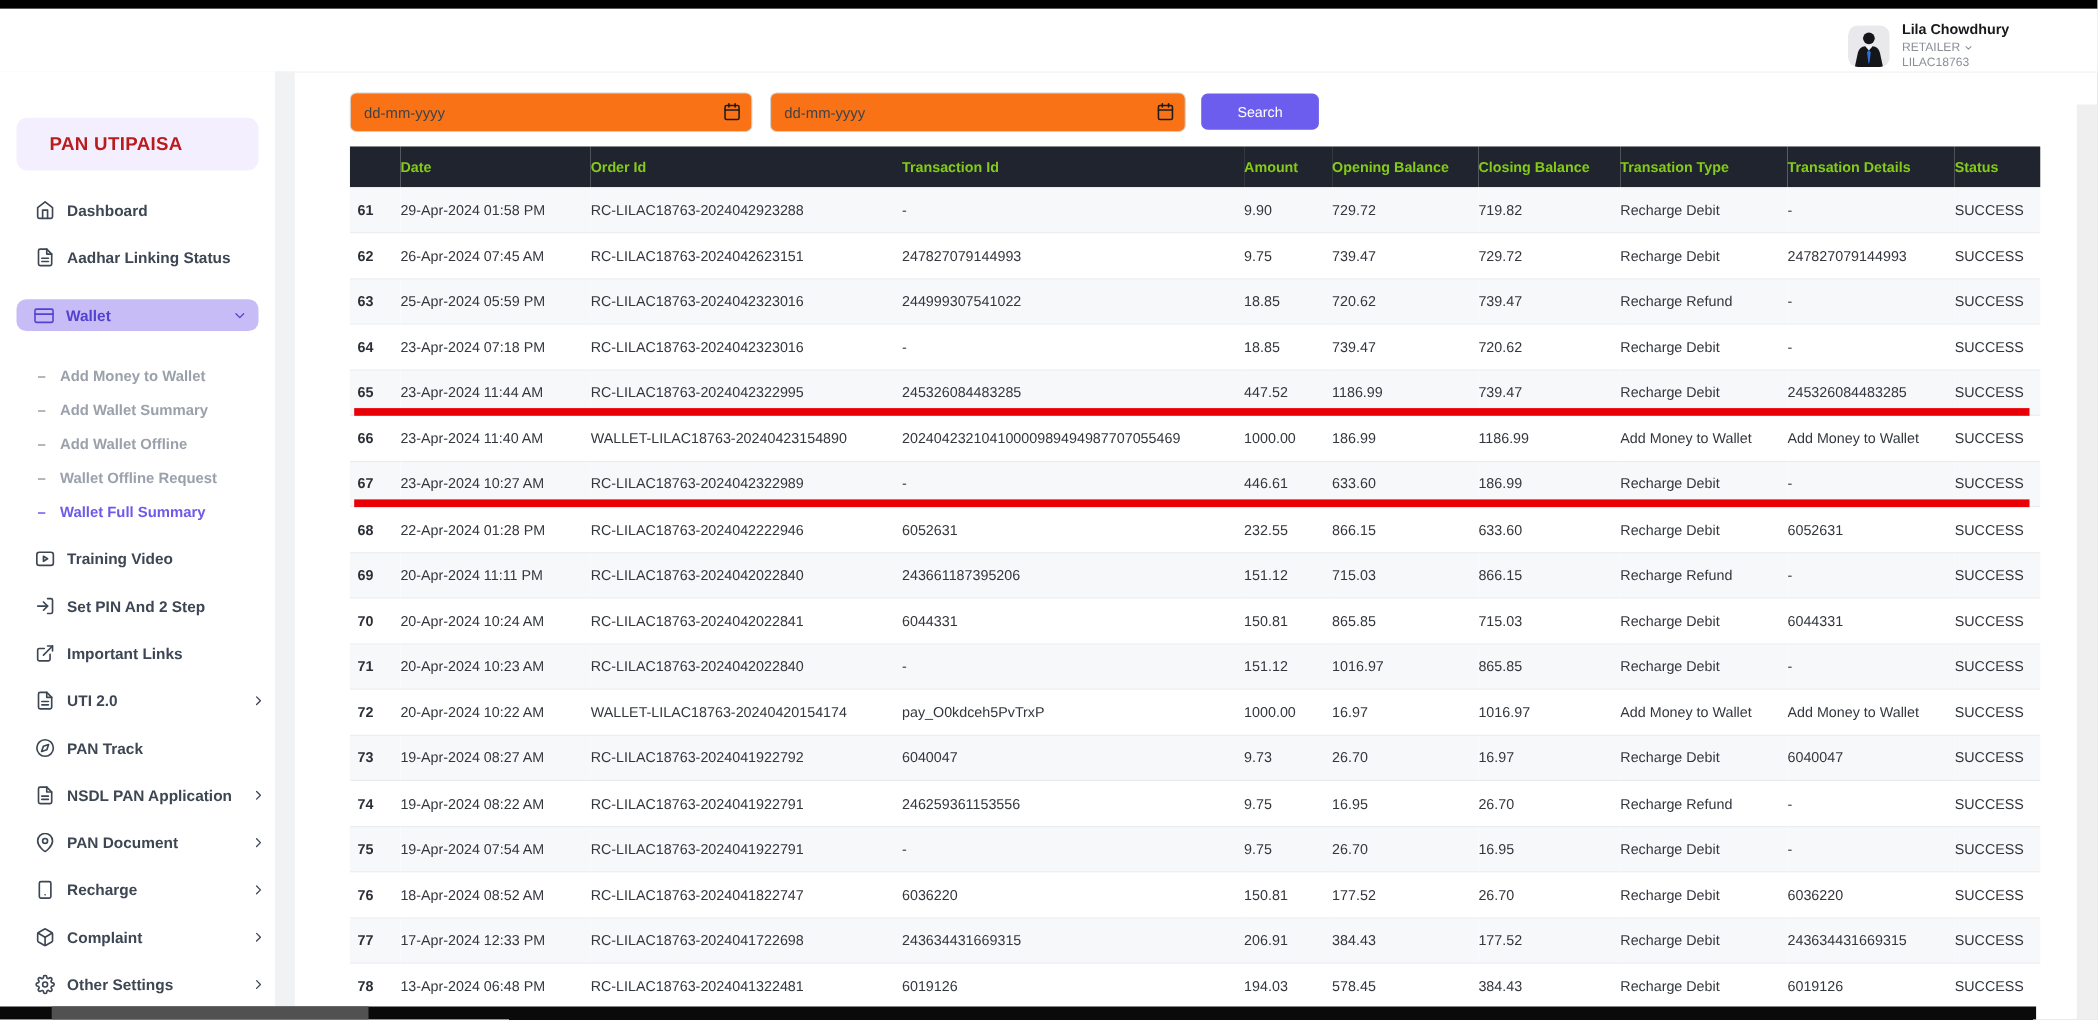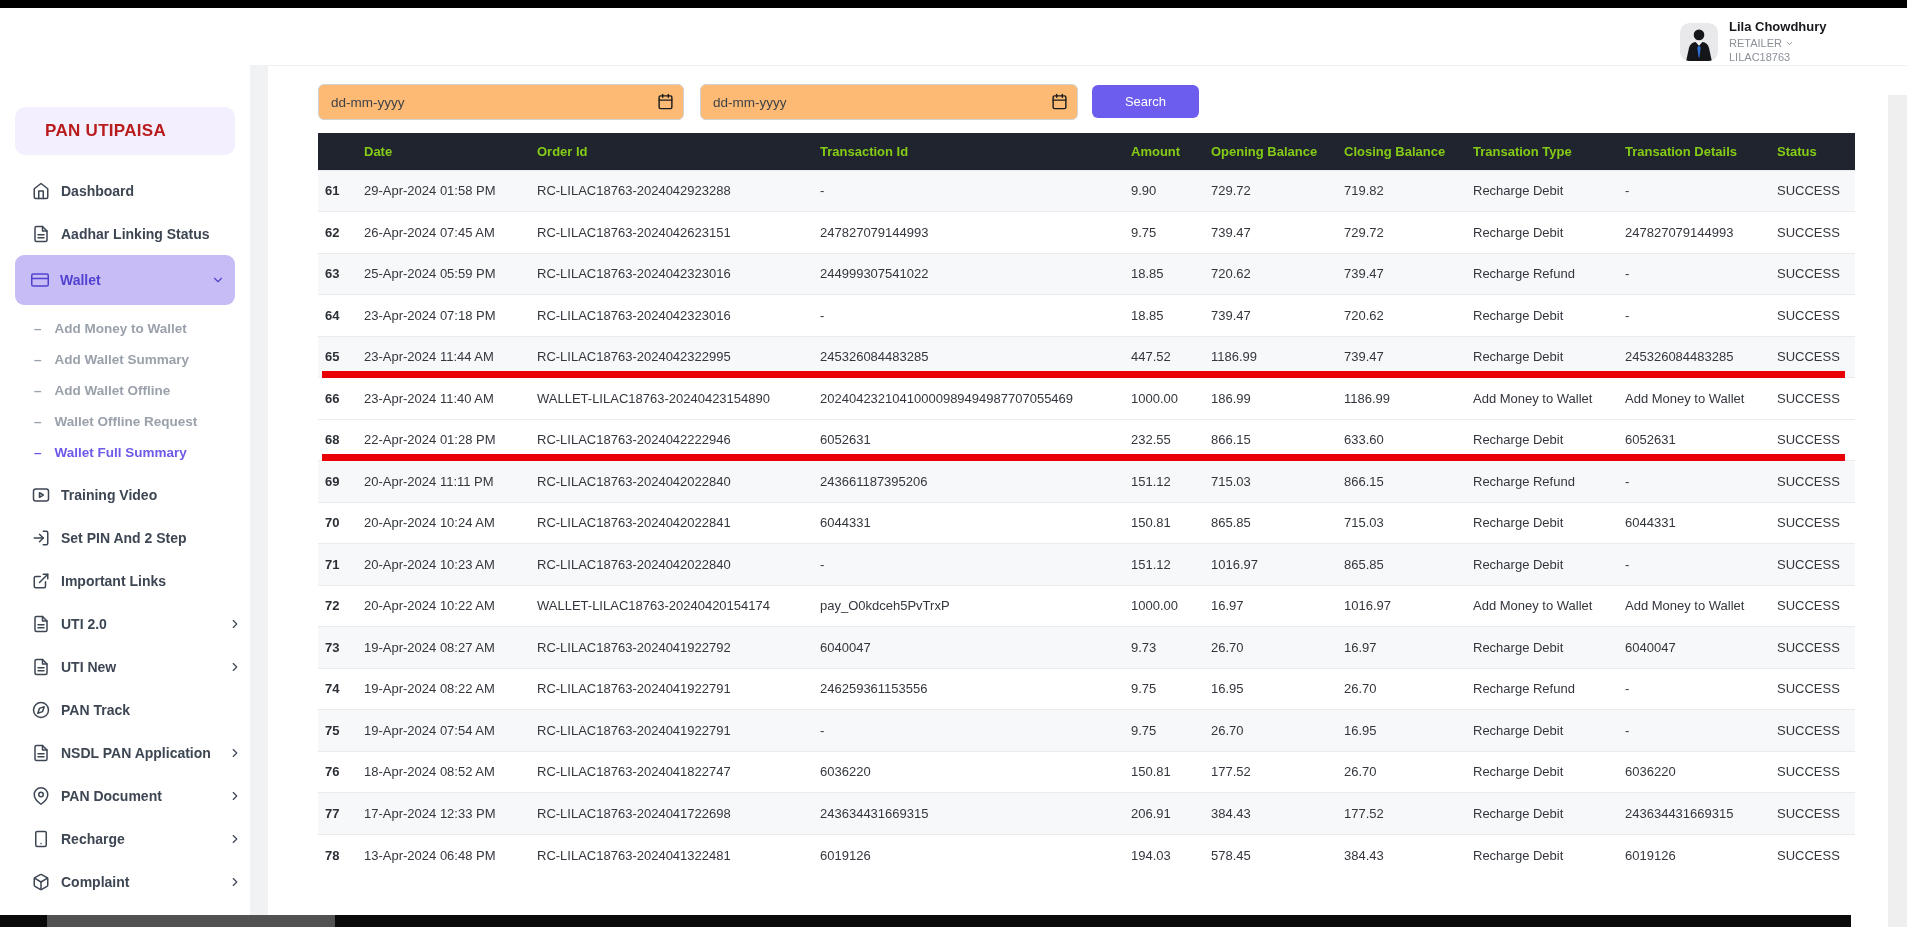--- a/index.html
+++ b/index.html
@@ -19,32 +19,32 @@
   
   .sidebar{position:absolute;left:0;top:65px;width:250px;height:850px;background:#fff;overflow:hidden;}
   .brand-pill{position:absolute;left:15px;top:42px;width:220px;height:48px;background:#f3effe;
               border-radius:10px;display:flex;align-items:center;padding-left:30px;box-sizing:border-box;
               color:#b91c1c;font-weight:700;font-size:17px;letter-spacing:.3px;}
   .menu{position:absolute;left:0;top:104px;right:0;}
   .side-item{height:43px;display:flex;align-items:center;padding:0 8px 0 32px;cursor:pointer;
              color:#3d4653;font-size:14px;font-weight:600;box-sizing:border-box;}
   .side-item .s-icon{width:18px;height:18px;margin-right:11px;display:inline-flex;color:#3d4653;}
   .side-item .chev{margin-left:auto;width:14px;height:14px;display:inline-flex;color:#3d4653;}
-  .side-item.active{height:50px;margin:0 15px;padding:0 10px 0 16px;background:#c8bcf6;border-radius:9px;}
+  .side-item.active{height:29px;margin:17px 15px;padding:0 10px 0 16px;background:#c8bcf6;border-radius:9px;}
   .side-item.active,.side-item.active .s-icon,.side-item.active .chev{color:#5143cf;}
   .sub-list{padding:8px 0 5px 0;}
   .sub-item{height:31px;display:flex;align-items:center;padding-left:34px;cursor:pointer;
             color:#9aa1ab;font-size:13.5px;font-weight:600;}
   .sub-item .dash{margin-right:13px;}
   .sub-item.active{color:#6d5ae8;}
   .side-strip{position:absolute;left:250px;top:65px;width:18px;height:850px;background:#f1f2f4;}
   
   .date-field{position:absolute;height:36px;box-sizing:border-box;}
   .date-field input{width:100%;height:100%;box-sizing:border-box;border:1px solid #d2d2d2;border-radius:6px;
-        padding:0 36px 0 12px;font-family:"Liberation Sans",sans-serif;font-size:13.5px;color:#3f4247;outline:none;background:#fdba74;}
+        padding:0 36px 0 12px;font-family:"Liberation Sans",sans-serif;font-size:13.5px;color:#3f4247;outline:none;background:#f97316;}
   .date-field input::placeholder{color:#3f4247;opacity:1;}
   .date-field .cal{position:absolute;right:10px;top:9px;width:17px;height:17px;color:#1c1c1c;pointer-events:none;}
   .df1{left:318px;top:84px;width:366px;}
   .df2{left:700px;top:84px;width:378px;}
   .search-btn{position:absolute;left:1092px;top:85px;width:107px;height:33px;background:#6c5dee;color:#fff;
         border:none;border-radius:6px;font-family:"Liberation Sans",sans-serif;font-size:13px;cursor:pointer;}
   
   .table-wrap{position:absolute;left:318px;top:133px;width:1537px;height:782px;overflow:hidden;}
   table.grid{border-collapse:collapse;table-layout:fixed;width:1537px;}
   table.grid thead tr{height:37px;background:#20242e;}
@@ -182,36 +182,20 @@
         <div class="side-item">
           <span class="s-icon">
             <svg class="" viewBox="0 0 24 24" width="100%" height="100%" fill="none" stroke="currentColor" stroke-width="2" stroke-linecap="round" stroke-linejoin="round">
               <path d="M14 2H6a2 2 0 0 0-2 2v16a2 2 0 0 0 2 2h12a2 2 0 0 0 2-2V8z"></path>
               <polyline points="14 2 14 8 20 8"></polyline>
               <line x1="16" y1="13" x2="8" y2="13"></line>
               <line x1="16" y1="17" x2="8" y2="17"></line>
             </svg>
           </span>
           <span class="s-label">UTI 2.0</span>
-          <span class="chev">
-            <svg class="" viewBox="0 0 24 24" width="100%" height="100%" fill="none" stroke="currentColor" stroke-width="2" stroke-linecap="round" stroke-linejoin="round">
-              <polyline points="9 18 15 12 9 6"></polyline>
-            </svg>
-          </span>
-        </div>
-        <div class="side-item">
-          <span class="s-icon">
-            <svg class="" viewBox="0 0 24 24" width="100%" height="100%" fill="none" stroke="currentColor" stroke-width="2" stroke-linecap="round" stroke-linejoin="round">
-              <path d="M14 2H6a2 2 0 0 0-2 2v16a2 2 0 0 0 2 2h12a2 2 0 0 0 2-2V8z"></path>
-              <polyline points="14 2 14 8 20 8"></polyline>
-              <line x1="16" y1="13" x2="8" y2="13"></line>
-              <line x1="16" y1="17" x2="8" y2="17"></line>
-            </svg>
-          </span>
-          <span class="s-label">UTI New</span>
           <span class="chev">
             <svg class="" viewBox="0 0 24 24" width="100%" height="100%" fill="none" stroke="currentColor" stroke-width="2" stroke-linecap="round" stroke-linejoin="round">
               <polyline points="9 18 15 12 9 6"></polyline>
             </svg>
           </span>
         </div>
         <div class="side-item">
           <span class="s-icon">
             <svg class="" viewBox="0 0 24 24" width="100%" height="100%" fill="none" stroke="currentColor" stroke-width="2" stroke-linecap="round" stroke-linejoin="round">
               <circle cx="12" cy="12" r="10"></circle>
@@ -411,20 +395,32 @@
             <td class="c-date">23-Apr-2024 11:40 AM</td>
             <td class="c-order">WALLET-LILAC18763-20240423154890</td>
             <td class="c-txn">20240423210410000989494987707055469</td>
             <td class="c-amt">1000.00</td>
             <td class="c-open">186.99</td>
             <td class="c-close">1186.99</td>
             <td class="c-type">Add Money to Wallet</td>
             <td class="c-det">Add Money to Wallet</td>
             <td class="c-status">SUCCESS</td>
           </tr>
+          <tr class="stripe">
+            <td class="c-sn pad">67</td>
+            <td class="c-date">23-Apr-2024 10:27 AM</td>
+            <td class="c-order">RC-LILAC18763-2024042322989</td>
+            <td class="c-txn">-</td>
+            <td class="c-amt">446.61</td>
+            <td class="c-open">633.60</td>
+            <td class="c-close">186.99</td>
+            <td class="c-type">Recharge Debit</td>
+            <td class="c-det">-</td>
+            <td class="c-status">SUCCESS</td>
+          </tr>
           <tr class="">
             <td class="c-sn pad">68</td>
             <td class="c-date">22-Apr-2024 01:28 PM</td>
             <td class="c-order">RC-LILAC18763-2024042222946</td>
             <td class="c-txn">6052631</td>
             <td class="c-amt">232.55</td>
             <td class="c-open">866.15</td>
             <td class="c-close">633.60</td>
             <td class="c-type">Recharge Debit</td>
             <td class="c-det">6052631</td>

